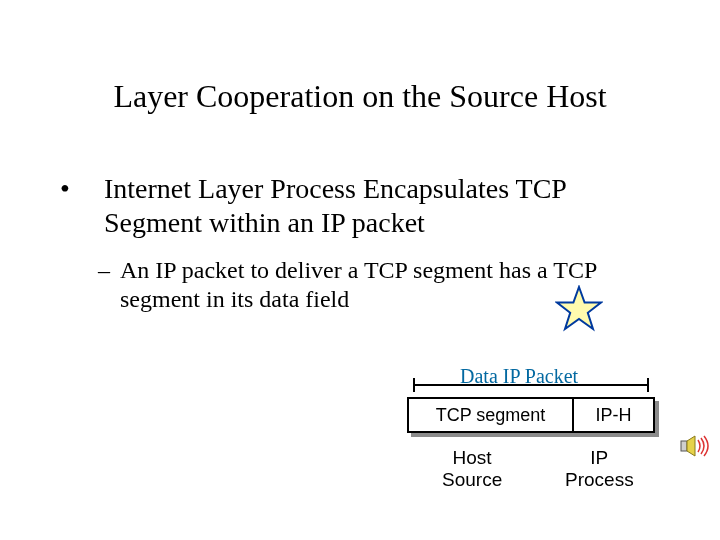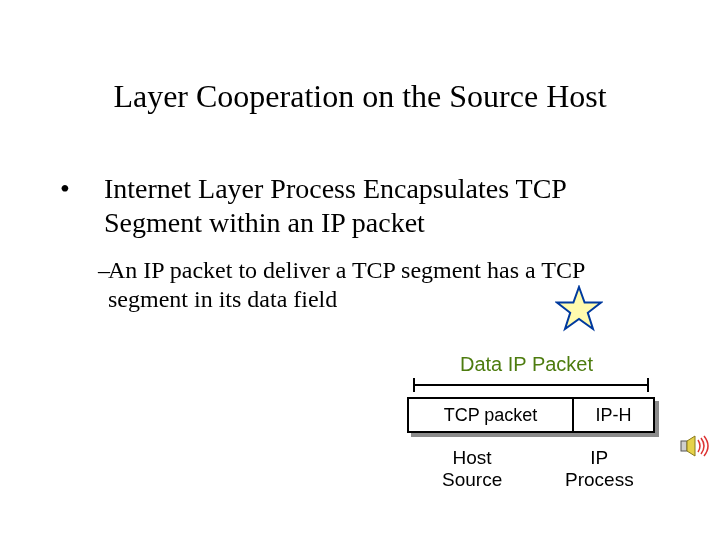--- a/index.html
+++ b/index.html
@@ -52,39 +52,39 @@
     font-size: 24px;
     line-height: 1.22;
   }
   .bullet2 .dash {
     position: absolute;
     left: 0;
     top: 0;
   }
   .bullet2 .txt {
     display: block;
-    margin-left: 10px;
+    margin-left: 22px;
   }
   .star {
     position: absolute;
     top: 285px;
     left: 555px;
     width: 48px;
     height: 48px;
   }
   .star svg { display: block; }
 
   
   .diag-title {
     position: absolute;
-    top: 353px;
+    top: 365px;
     left: 460px;
-    font-family: Liberation Sans, sans-serif;
+    font-family: Liberation Serif, serif;
     font-size: 20px;
-    color: #4d7c0f;
+    color: #0369a1;
   }
   
   .dbl-arrow {
     position: absolute;
     top: 378px;
     left: 407px;
     width: 248px;
     height: 14px;
   }
   .dbl-line {
@@ -197,21 +197,21 @@
 
   <div class="dbl-arrow">
     <div class="cap-l"></div>
     <div class="dbl-line"></div>
     <div class="cap-r"></div>
   </div>
 
   <div class="boxes">
     <div class="shadow"></div>
     <div class="row">
-      <div class="cell tcp">TCP packet</div>
+      <div class="cell tcp">TCP segment</div>
       <div class="cell iph">IP-H</div>
     </div>
   </div>
 
   <div class="lbl-data">
     <span>Host</span><br>
     <span>Source</span>
   </div>
 
   <div class="lbl-iph">

